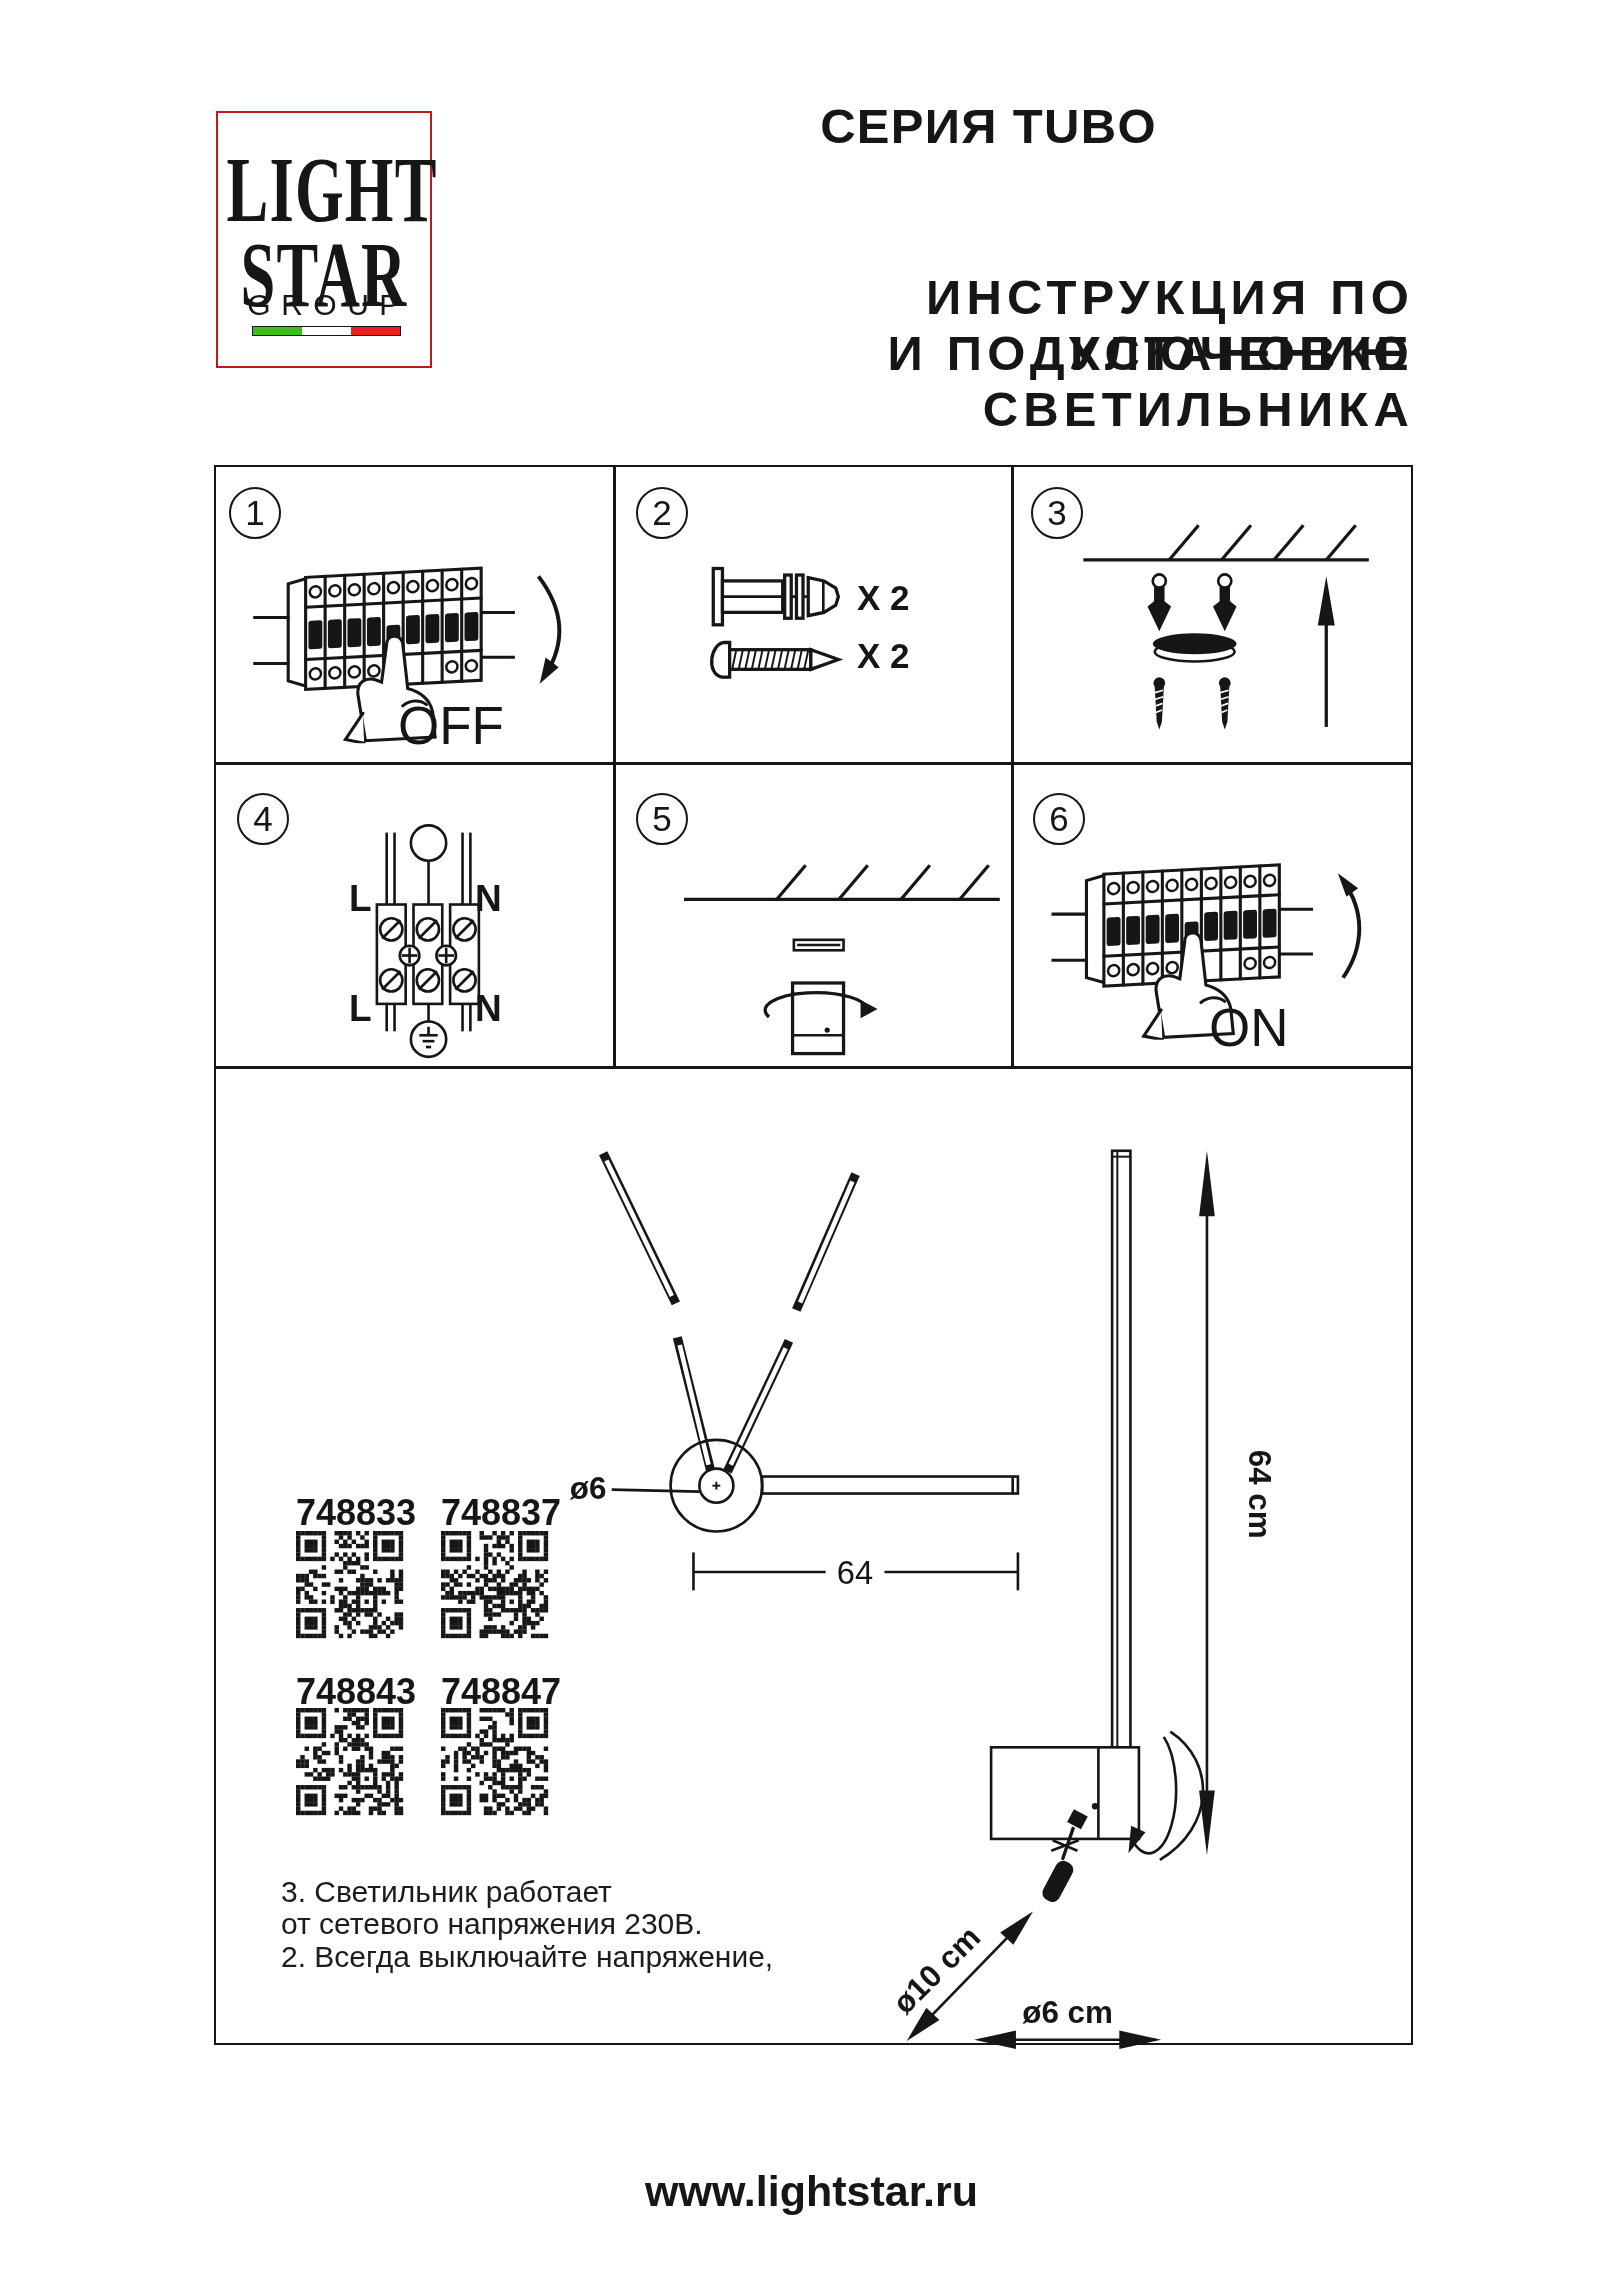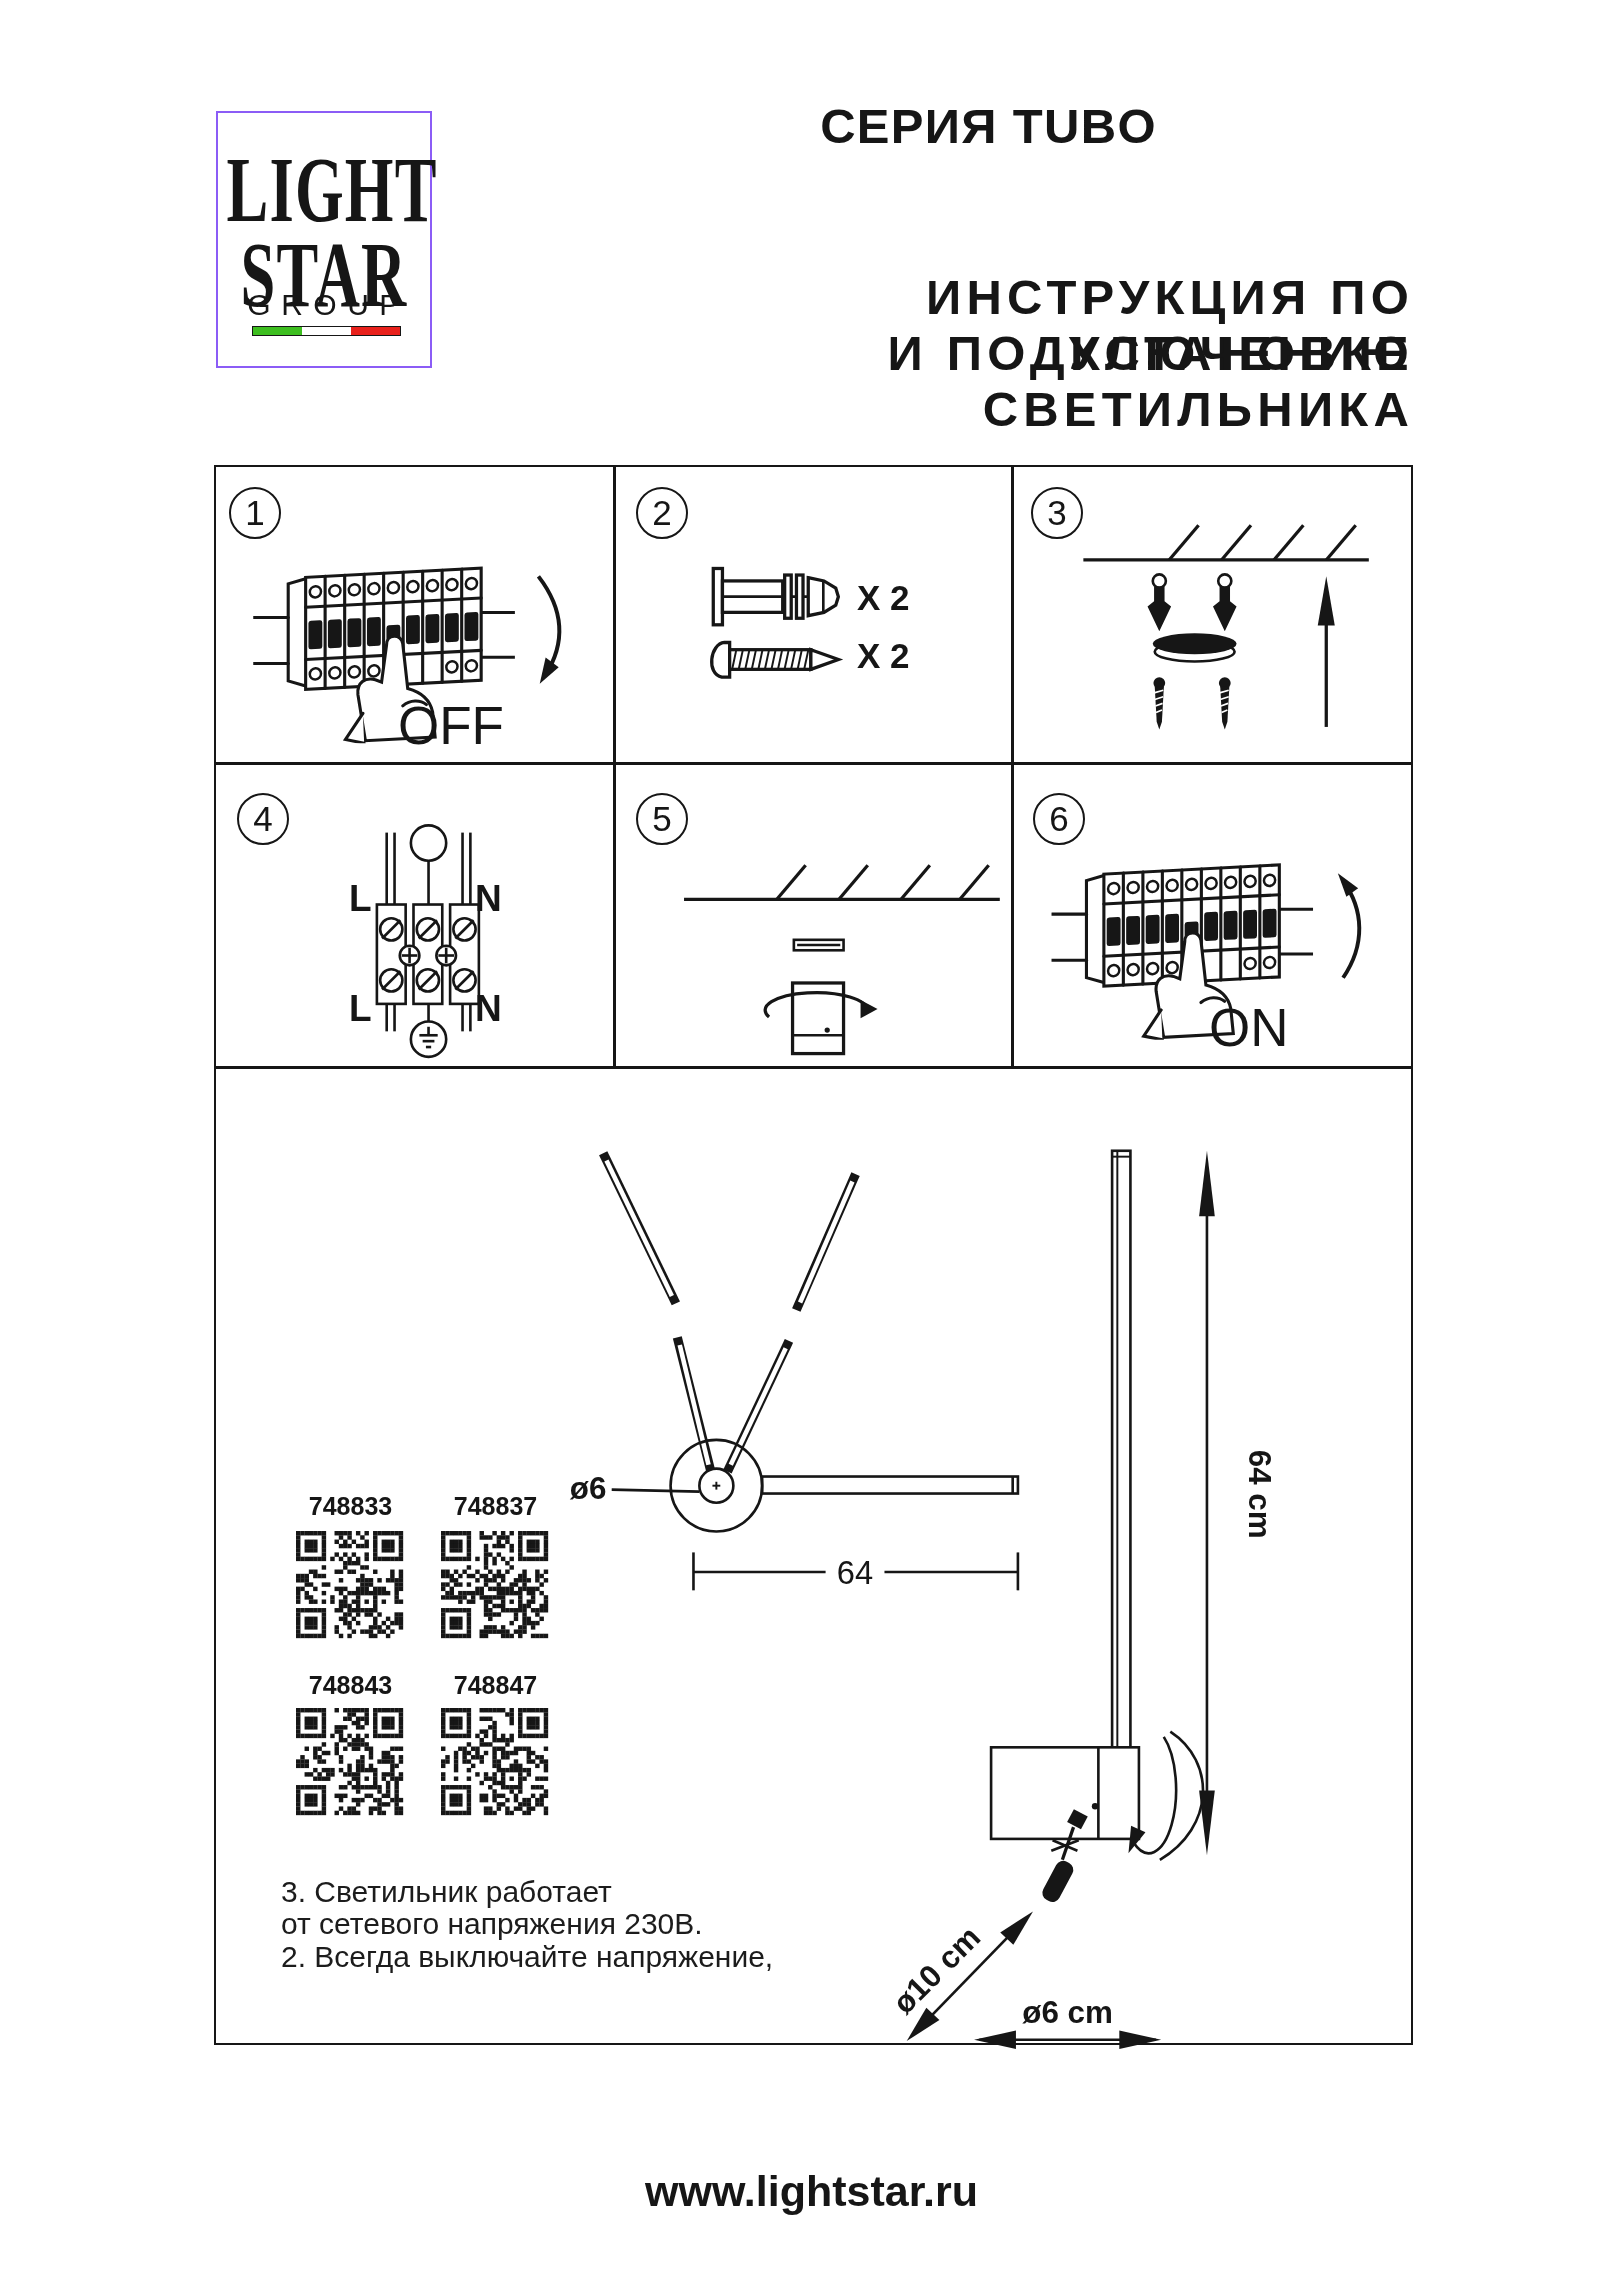--- a/index.html
+++ b/index.html
@@ -1,37 +1,37 @@
 <!DOCTYPE html>
 <html style="font-size:10.5px"><head>
 <meta charset="utf-8">
 <style>
   * { margin:0; padding:0; box-sizing:border-box; }
   body { background:#888; font-family:"Liberation Sans", sans-serif; }
   .page { position:relative; width:1623px; height:2295px; background:#ffffff; overflow:hidden; color:#161616; }
   
-  .logo-box { position:absolute; left:216px; top:111px; width:216px; height:257px; border:2px solid #8b5cf6; background:#fff; }
+  .logo-box { position:absolute; left:216px; top:111px; width:216px; height:257px; border:2px solid #b91c1c; background:#fff; }
   .logo-word { position:absolute; width:100%; text-align:center; font-family:"Liberation Serif", serif; font-weight:700; font-size:68px; letter-spacing:1.3px; transform:scale(0.92,1.38); transform-origin:center top; }
   .logo-group { position:absolute; width:100%; text-align:center; font-size:30px; font-weight:400; letter-spacing:10.5px; padding-left:9.2px; }
   .flag { position:absolute; left:34px; top:213px; width:149px; height:9.8px; border:1.3px solid #161616; display:flex; }
   .flag > div { height:100%; }
   
   .titles { position:absolute; right:209px; top:98px; width:851px; height:288px; text-align:right; font-weight:700; }
   .titles .t1 { position:absolute; right:0; top:0;   font-size:49px; letter-spacing:1.3px; width:100%;text-align:center; }
   .titles .t2 { position:absolute; right:0; top:64px; font-size:49px; letter-spacing:1.3px; width:100%; }
   .titles .t3 { position:absolute; right:0; top:171px; font-size:49px; letter-spacing:5.2px; width:100%; }
   .titles .t4 { position:absolute; right:0; top:227px; font-size:49px; letter-spacing:5.2px; width:100%; }
   
   .table { position:absolute; left:214px; top:465px; width:1199px; height:1580px; border:2.6px solid #161616; }
   .gridline { position:absolute; background:#161616; }
   .badge { position:absolute; width:52px; height:52px; border:2.6px solid #161616; border-radius:50%; text-align:center; font-size:35px; line-height:48px; background:#fff; }
   .step-label { position:absolute; font-size:53px; text-align:left; width:131px; }
   .qty-label { position:absolute; font-size:35px; font-weight:700; }
   .term-label { position:absolute; font-size:37px; font-weight:700; }
-  .art-code { position:absolute; width:109px; text-align:center; font-size:25px; font-weight:700; }
+  .art-code { position:absolute; width:109px; text-align:center; font-size:36px; font-weight:700; }
   .qr-code { position:absolute; width:107px; height:107px; }
   .note-line { position:absolute; left:281px; font-size:30px; color:#1c1c1c; }
   .footer { position:absolute; left:0; top:2167px; width:100%; text-align:center; font-size:43px; font-weight:700; }
   svg { position:absolute; overflow:visible; }
   svg text { font-family:"Liberation Sans", sans-serif; fill:#161616; }
 </style>
 </head>
 <body>
 
 <div class="page">

